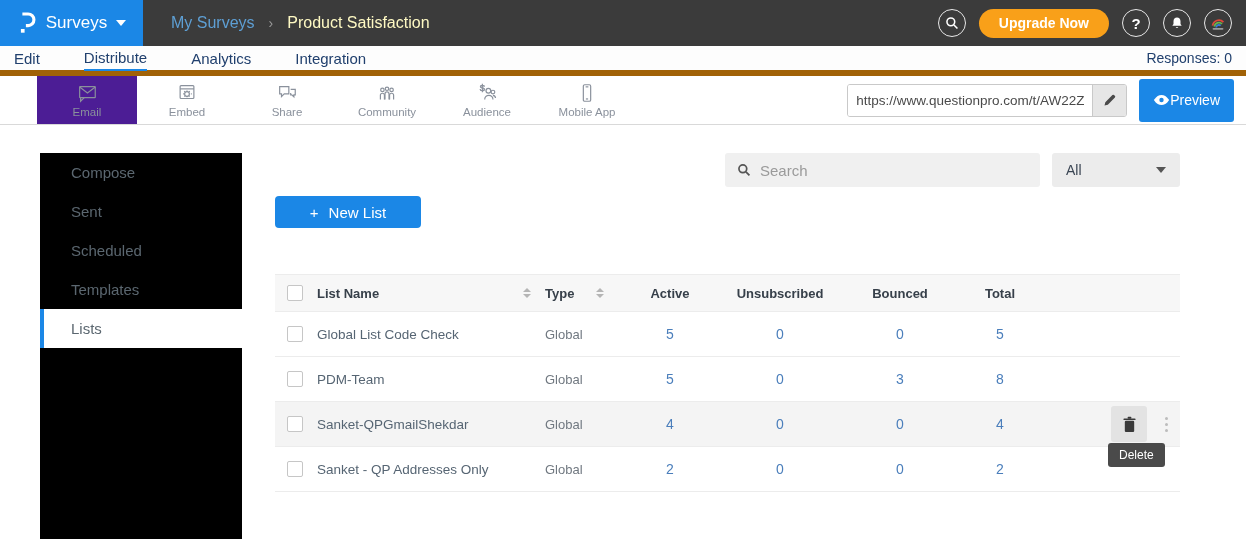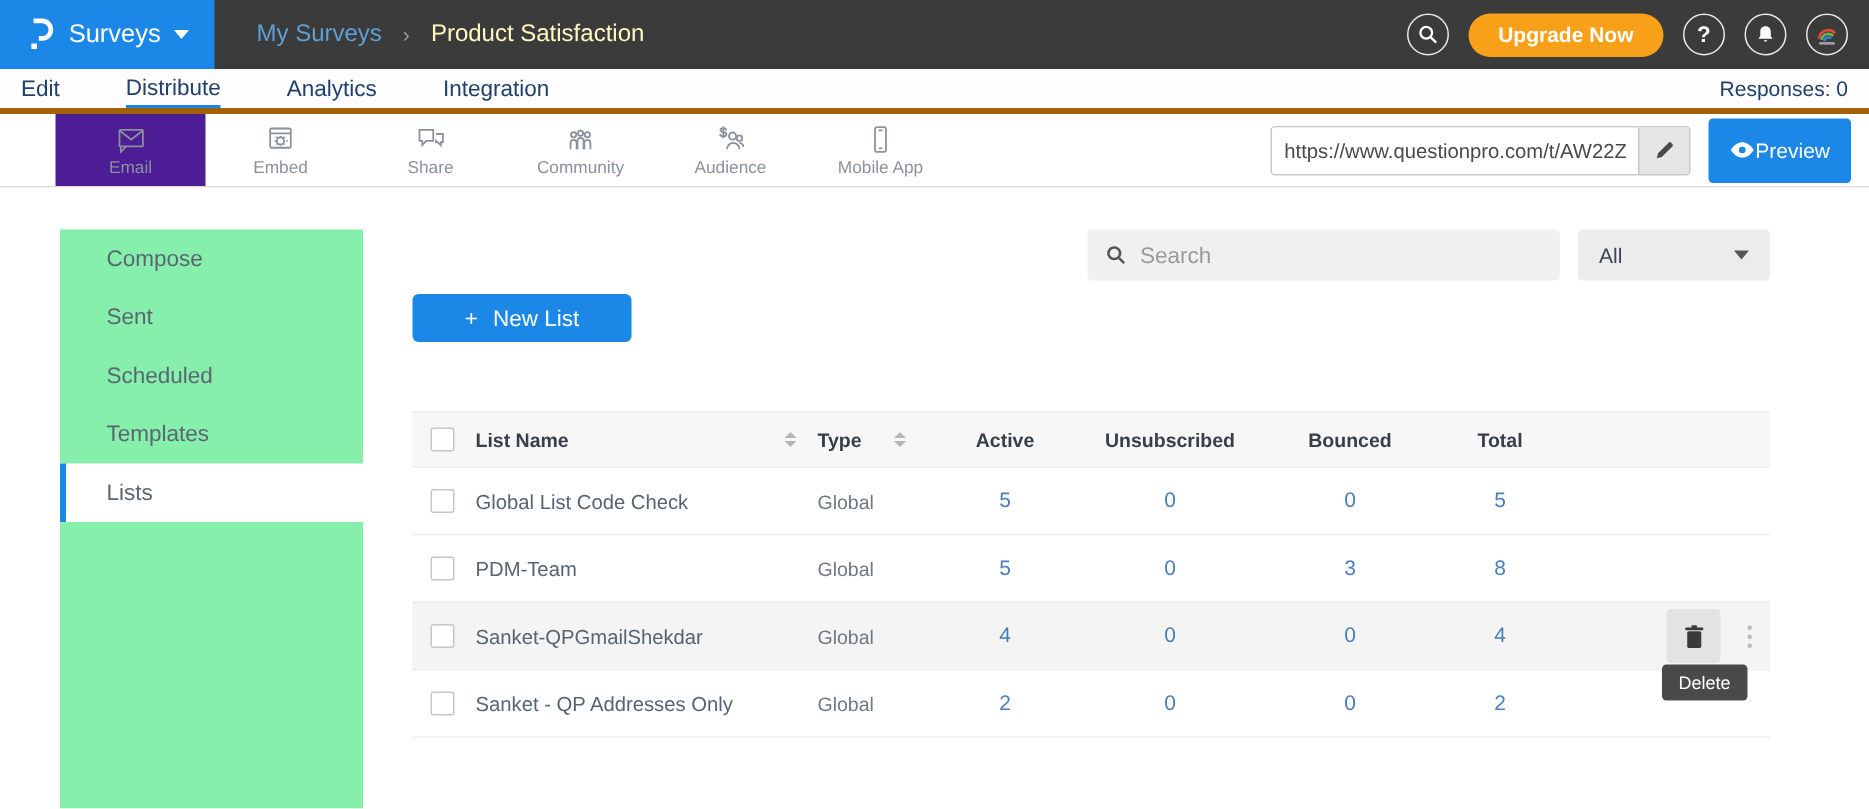--- a/index.html
+++ b/index.html
@@ -20,21 +20,21 @@
   .breadcrumb .bc-sep { color:#9a9a9a; font-size:14px; }
   .breadcrumb .bc-current { color:#fef9c3; }
   .topbar-right { margin-left:auto; display:flex; align-items:center; gap:13px; padding-right:14px; }
   .circle-btn { width:28px; height:28px; border-radius:50%; border:1.6px solid #e8e8e8; background:transparent;
     color:#fff; display:flex; align-items:center; justify-content:center; cursor:pointer;
     font-size:15px; font-weight:bold; flex:none; }
   .upgrade { height:29px; padding:0 20px; border-radius:15px; border:none; background:#f9a019;
     color:#fff; font-size:14px; font-weight:bold; cursor:pointer; font-family:inherit; }
 
   
-  .subnav { height:30px; background:#fdfdfd; border-bottom:4px solid #a16207; display:flex;
+  .subnav { height:30px; background:#fdfdfd; border-bottom:6px solid #a16207; display:flex;
     align-items:center; padding:0 14px; gap:44px; flex:none; }
   .subnav a { color:#21406e; font-size:15px; text-decoration:none; cursor:pointer; padding:3px 0; }
   .subnav a.active { border-bottom:2px solid #1b87e6; }
   .subnav .responses { margin-left:auto; color:#21406e; font-size:14px; }
 
   
   .toolbar { height:49px; background:#fff; border-bottom:1px solid #d9d9d9; display:flex;
     align-items:stretch; padding-left:37px; flex:none; }
   .channels { display:flex; align-items:stretch; }
   .channel { width:100px; display:flex; flex-direction:column; align-items:center; justify-content:center;
@@ -47,21 +47,21 @@
     border-radius:3px; overflow:hidden; background:#fff; }
   .url-box input { flex:1; border:none; outline:none; padding:0 8px; font-size:13.5px; color:#4a4a4a;
     font-family:inherit; min-width:0; }
   .url-box .pencil { width:34px; background:#e6e6e6; border:none; border-left:1px solid #c9c9c9;
     display:flex; align-items:center; justify-content:center; cursor:pointer; }
   .preview-btn { height:43px; padding:0 14px; background:#1b87e6; border:none; border-radius:3px;
     color:#fff; font-size:14px; display:flex; align-items:center; cursor:pointer; font-family:inherit; }
 
   
   .content { flex:1; display:flex; padding-left:40px; padding-top:28px; background:#fff; min-height:0; }
-  .sidebar { width:202px; background:#86efac; flex:none; }
+  .sidebar { width:202px; background:#000000; flex:none; }
   .side-item { height:39px; display:flex; align-items:center; padding-left:27px; font-size:15px;
     color:#5b6770; cursor:pointer; border-left:4px solid transparent; }
   .side-item.active { background:#fff; border-left-color:#1b87e6; }
 
   .main { flex:1; padding:0 66px 0 33px; min-width:0; }
   .filter-row { display:flex; justify-content:flex-end; gap:12px; }
   .search-box { width:315px; height:34px; background:#f0f0f0; border-radius:3px; display:flex;
     align-items:center; padding:0 12px; gap:9px; }
   .search-box input { border:none; outline:none; background:transparent; font-size:15px; color:#444;
     flex:1; font-family:inherit; }

